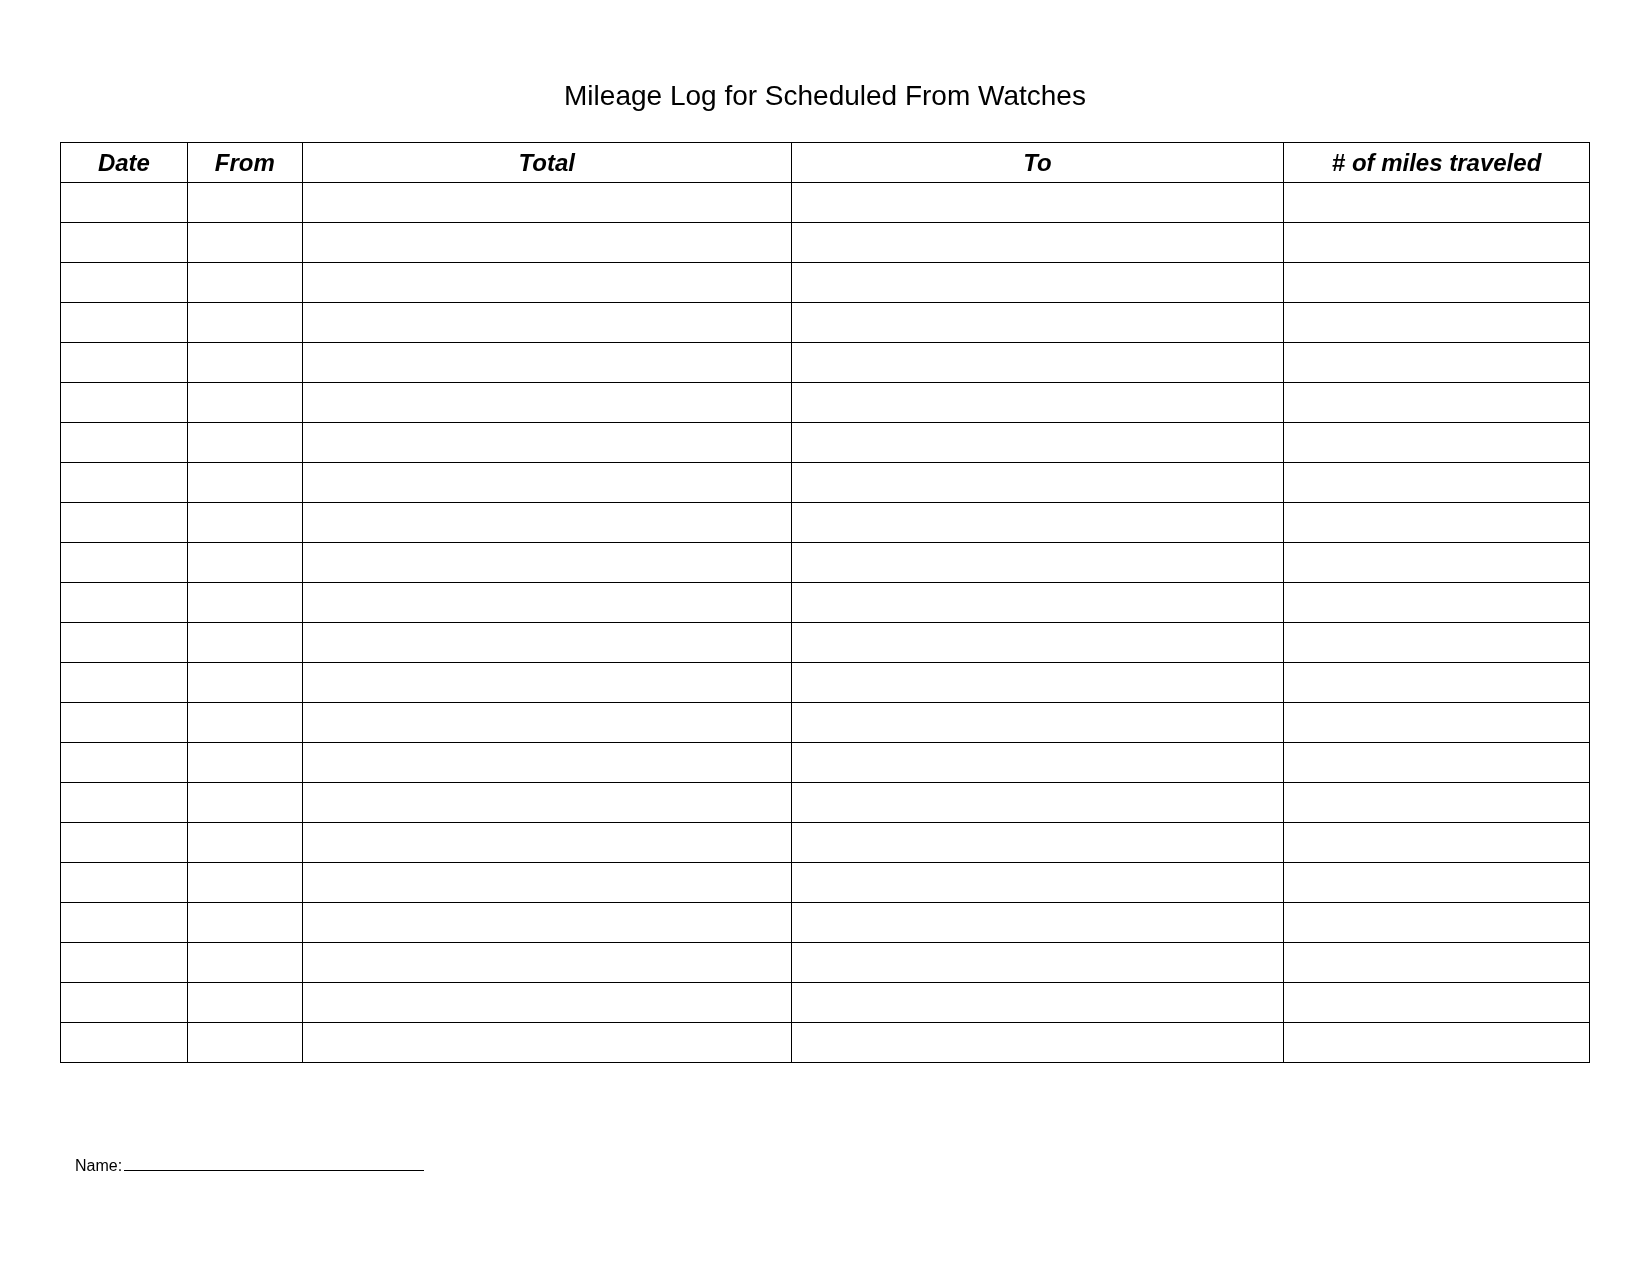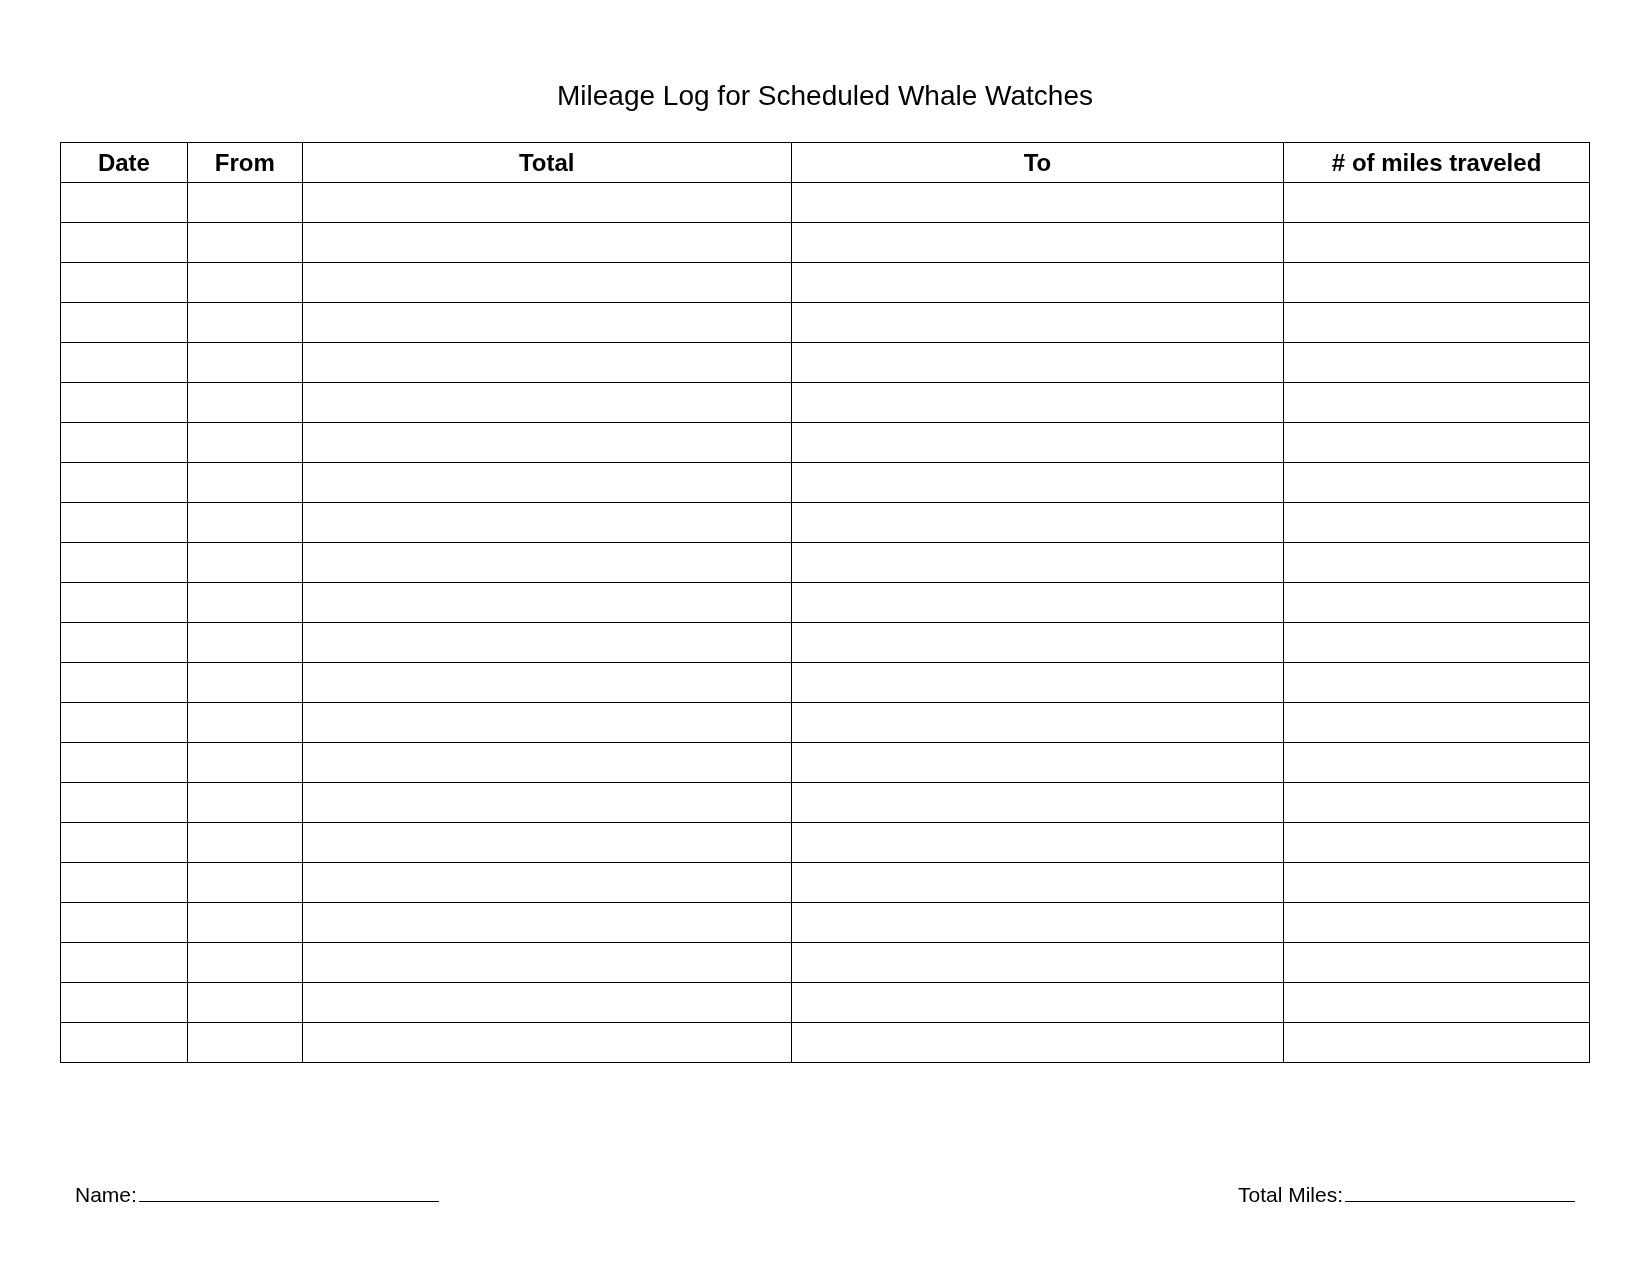--- a/index.html
+++ b/index.html
@@ -34,56 +34,57 @@
     th, td {
       border: 1px solid #000;
       height: 40px;
       padding: 0 8px;
       font-size: 24px;
     }
     th {
       font-weight: bold;
       text-align: center;
       background: #fff;
+      font-style: italic;
     }
     td {
       background: #fff;
     }
     .col-date { width: 8.3%; }
     .col-time { width: 7.5%; }
     .col-from { width: 32%; }
     .col-to { width: 32.2%; }
     .col-miles { width: 20%; }
     .footer-row {
       display: flex;
       justify-content: space-between;
-      margin-top: 116px;
+      margin-top: 90px;
       padding: 0 15px;
-      font-size: 21px;
+      font-size: 16px;
       color: #000;
     }
     .footer-field {
       display: flex;
       align-items: baseline;
     }
     .footer-line {
       display: inline-block;
       border-bottom: 1px solid #000;
       height: 1.1em;
       margin-left: 2px;
     }
     .line-name { width: 300px; }
     .line-signature { width: 340px; }
     .line-total { width: 230px; }
   </style>
 </head>
 <body>
 
 <div class="page">
-  <h1 class="title">Mileage Log for Scheduled Whale Watches</h1>
+  <h1 class="title">Mileage Log for Scheduled From Watches</h1>
 
   <table>
     <colgroup>
       <col class="col-date">
       <col class="col-time">
       <col class="col-from">
       <col class="col-to">
       <col class="col-miles">
     </colgroup>
     <thead>
@@ -251,18 +252,14 @@
           <td></td>
         </tr>
       </tbody>
   </table>
 
   <div class="footer-row">
     <div class="footer-field">
       <span>Name:</span>
       <span class="footer-line line-name"></span>
     </div>
-    <div class="footer-field">
-      <span>Total Miles:</span>
-      <span class="footer-line line-total"></span>
-    </div>
   </div>
 </div>
 
 </body></html>

